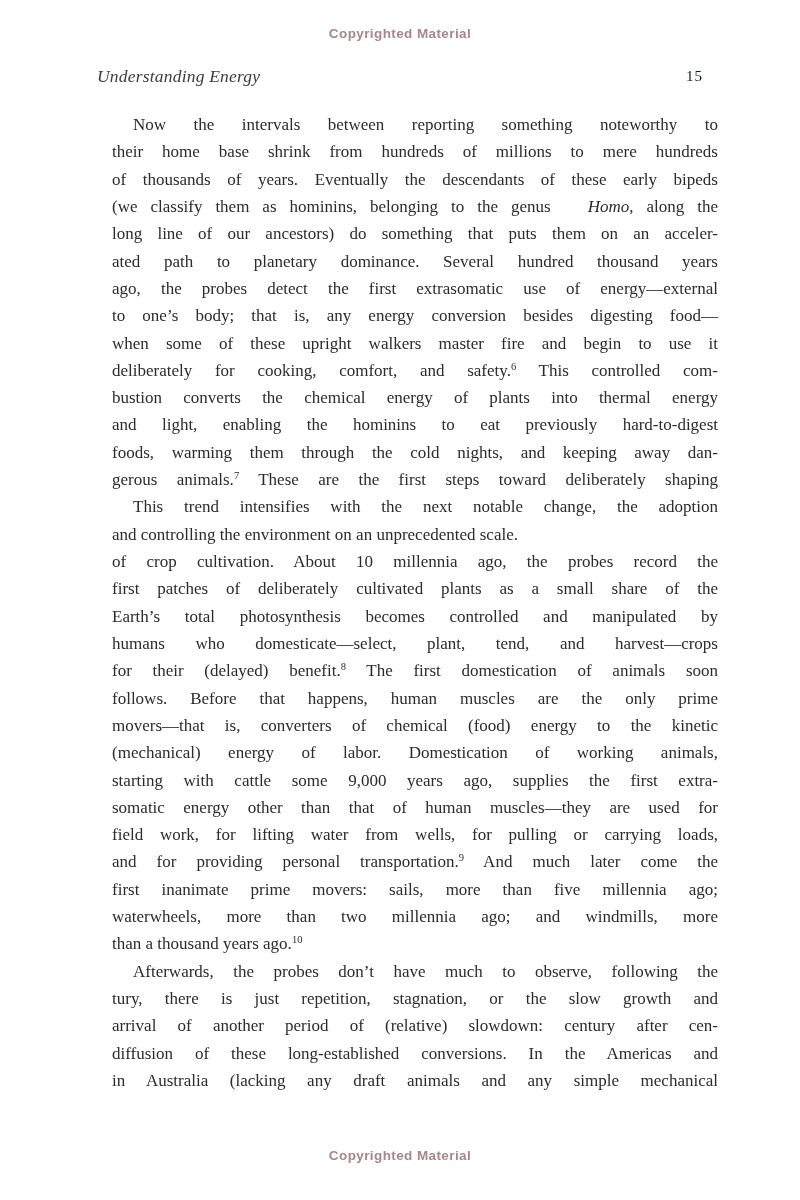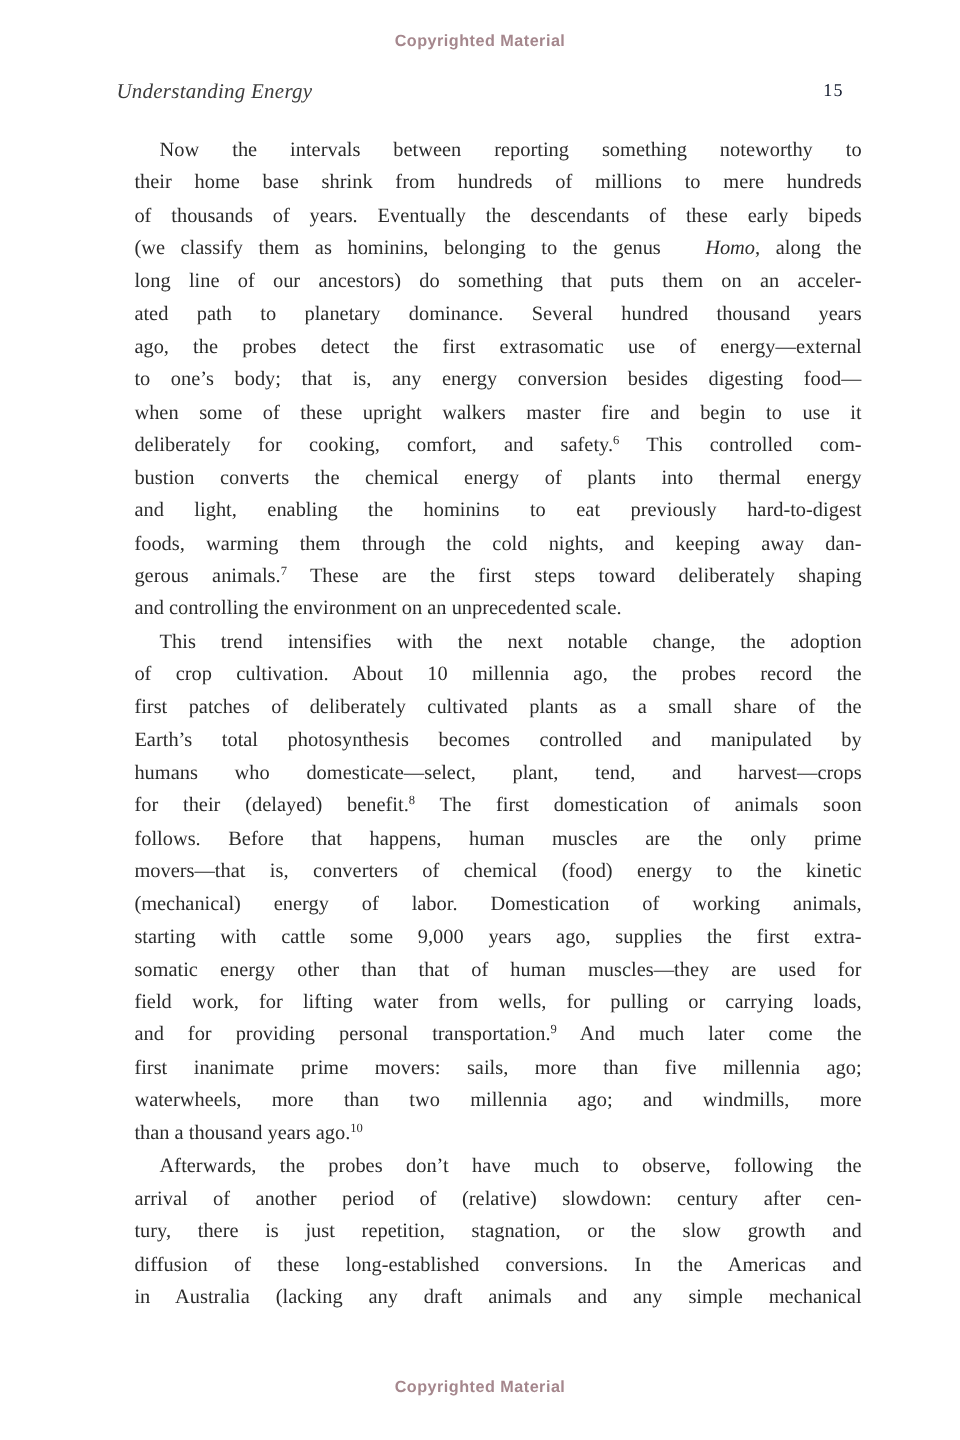--- a/index.html
+++ b/index.html
@@ -98,38 +98,38 @@
       <div class="line"><span>long line of our ancestors) do something that puts them on an acceler-</span></div>
       <div class="line"><span>ated path to planetary dominance. Several hundred thousand years</span></div>
       <div class="line"><span>ago, the probes detect the first extrasomatic use of energy—external</span></div>
       <div class="line"><span>to one’s body; that is, any energy conversion besides digesting food—</span></div>
       <div class="line"><span>when some of these upright walkers master fire and begin to use it</span></div>
       <div class="line"><span>deliberately for cooking, comfort, and safety.</span><sup>6</sup><span> This controlled com-</span></div>
       <div class="line"><span>bustion converts the chemical energy of plants into thermal energy</span></div>
       <div class="line"><span>and light, enabling the hominins to eat previously hard-to-digest</span></div>
       <div class="line"><span>foods, warming them through the cold nights, and keeping away dan-</span></div>
       <div class="line"><span>gerous animals.</span><sup>7</sup><span> These are the first steps toward deliberately shaping</span></div>
+      <div class="line indent"><span>This trend intensifies with the next notable change, the adoption</span></div>
       <div class="line flush"><span>and controlling the environment on an unprecedented scale.</span></div>
-      <div class="line indent"><span>This trend intensifies with the next notable change, the adoption</span></div>
       <div class="line"><span>of crop cultivation. About 10 millennia ago, the probes record the</span></div>
       <div class="line"><span>first patches of deliberately cultivated plants as a small share of the</span></div>
       <div class="line"><span>Earth’s total photosynthesis becomes controlled and manipulated by</span></div>
       <div class="line"><span>humans who domesticate—select, plant, tend, and harvest—crops</span></div>
       <div class="line"><span>for their (delayed) benefit.</span><sup>8</sup><span> The first domestication of animals soon</span></div>
       <div class="line"><span>follows. Before that happens, human muscles are the only prime</span></div>
       <div class="line"><span>movers—that is, converters of chemical (food) energy to the kinetic</span></div>
       <div class="line"><span>(mechanical) energy of labor. Domestication of working animals,</span></div>
       <div class="line"><span>starting with cattle some 9,000 years ago, supplies the first extra-</span></div>
       <div class="line"><span>somatic energy other than that of human muscles—they are used for</span></div>
       <div class="line"><span>field work, for lifting water from wells, for pulling or carrying loads,</span></div>
       <div class="line"><span>and for providing personal transportation.</span><sup>9</sup><span> And much later come the</span></div>
       <div class="line"><span>first inanimate prime movers: sails, more than five millennia ago;</span></div>
       <div class="line"><span>waterwheels, more than two millennia ago; and windmills, more</span></div>
       <div class="line flush"><span>than a thousand years ago.</span><sup>10</sup></div>
       <div class="line indent"><span>Afterwards, the probes don’t have much to observe, following the</span></div>
+      <div class="line"><span>tury, there is just repetition, stagnation, or the slow growth and</span></div>
       <div class="line"><span>arrival of another period of (relative) slowdown: century after cen-</span></div>
-      <div class="line"><span>tury, there is just repetition, stagnation, or the slow growth and</span></div>
       <div class="line"><span>diffusion of these long-established conversions. In the Americas and</span></div>
       <div class="line"><span>in Australia (lacking any draft animals and any simple mechanical</span></div>
     </div>
 
   <div class="watermark bottom">Copyrighted Material</div>
 </div>
 
 </body></html>

